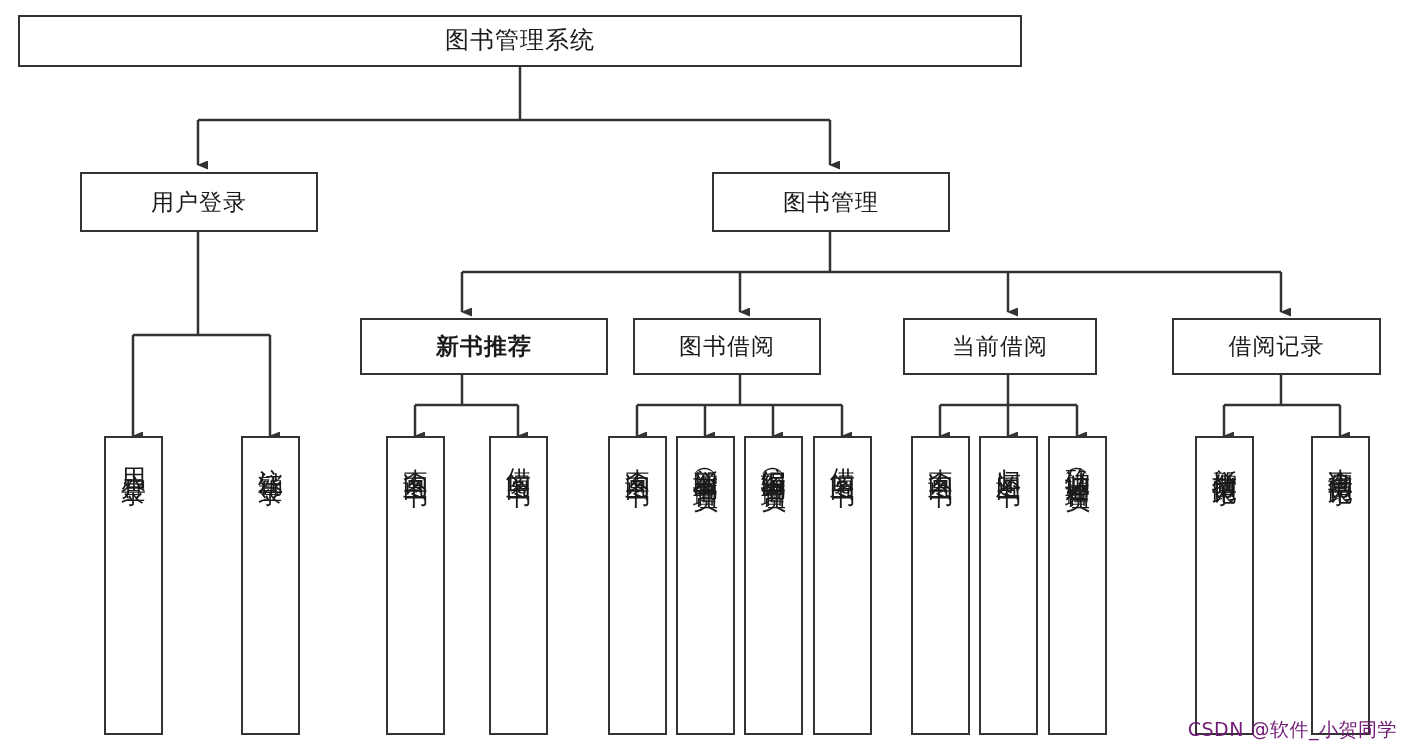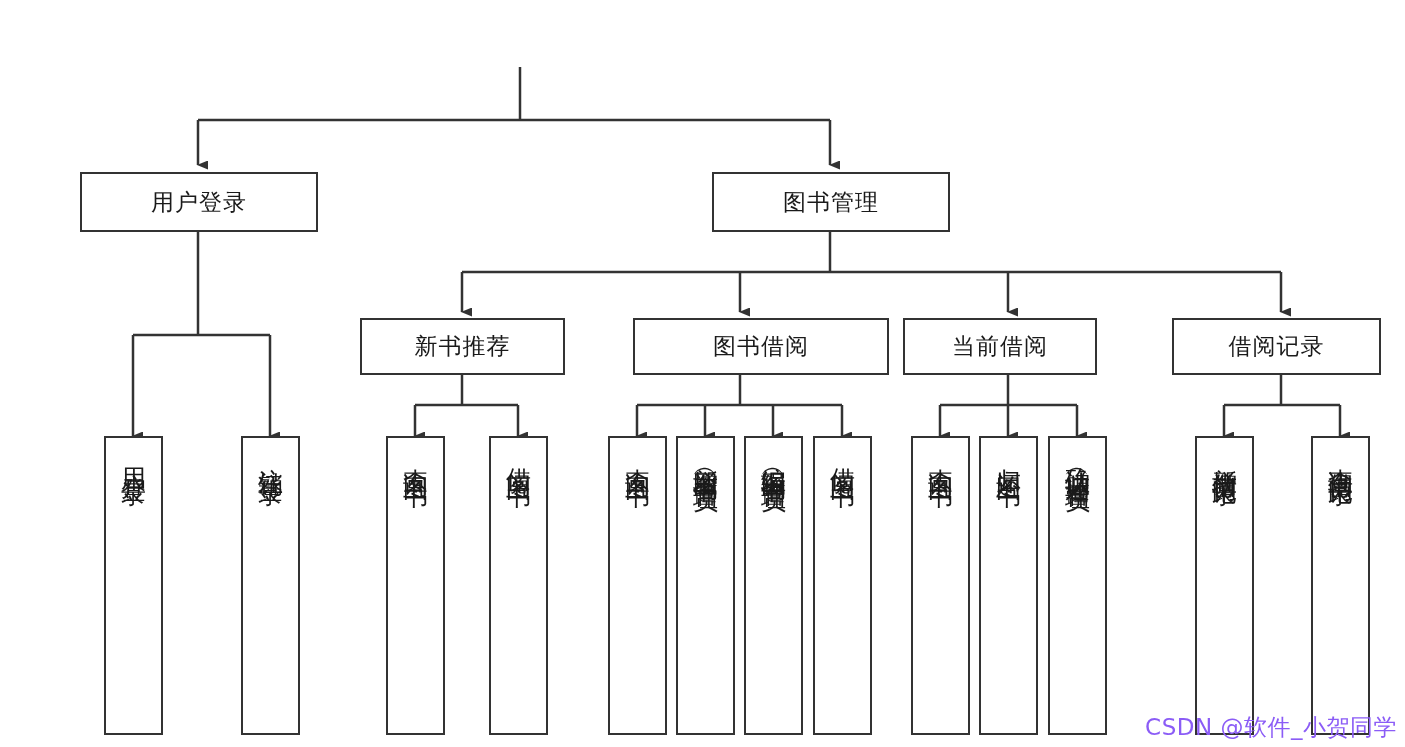--- a/index.html
+++ b/index.html
@@ -64,22 +64,22 @@
     letter-spacing: 5px;
     line-height: 1;
   }
   .node.vert.tall .label {
     letter-spacing: 3px;
   }
   .watermark {
     position: absolute;
     right: 8px;
     bottom: 4px;
-    font-size: 23px;
-    color: #8b5cf6;
+    font-size: 19px;
+    color: #701a75;
     letter-spacing: 0.5px;
     white-space: nowrap;
   }
 </style>
 </head>
 <body>
 
 <div id="diagram-root">
 
   <svg class="wires" viewBox="0 0 1405 747">
@@ -128,34 +128,37 @@
       <path d="M1008,405 L1008,436" marker-end="url(#arrow)"></path>
       <path d="M1077,405 L1077,436" marker-end="url(#arrow)"></path>
 
       <path d="M1281,375 L1281,405"></path>
       <path d="M1224,405 L1340,405"></path>
       <path d="M1224,405 L1224,436" marker-end="url(#arrow)"></path>
       <path d="M1340,405 L1340,436" marker-end="url(#arrow)"></path>
     </g>
   </svg>
 
+  <div class="node horiz root" style="left:18px; top:15px; width:1004px; height:52px;">
+    <span class="label">图书管理系统</span>
+  </div>
 
   <div class="node horiz" style="left:80px; top:172px; width:238px; height:60px;">
     <span class="label">用户登录</span>
   </div>
 
   <div class="node horiz" style="left:712px; top:172px; width:238px; height:60px;">
     <span class="label">图书管理</span>
   </div>
 
-  <div class="node horiz" style="left:360px; top:318px; width:205px; height:57px;">
+  <div class="node horiz" style="left:360px; top:318px; width:248px; height:57px;font-weight:bold;">
     <span class="label">新书推荐</span>
   </div>
 
-  <div class="node horiz" style="left:633px; top:318px; width:256px; height:57px;align-items:center;">
+  <div class="node horiz" style="left:633px; top:318px; width:188px; height:57px;align-items:center;">
     <span class="label">图书借阅</span>
   </div>
 
   <div class="node horiz" style="left:903px; top:318px; width:194px; height:57px;">
     <span class="label">当前借阅</span>
   </div>
 
   <div class="node horiz" style="left:1172px; top:318px; width:209px; height:57px;">
     <span class="label">借阅记录</span>
   </div>

